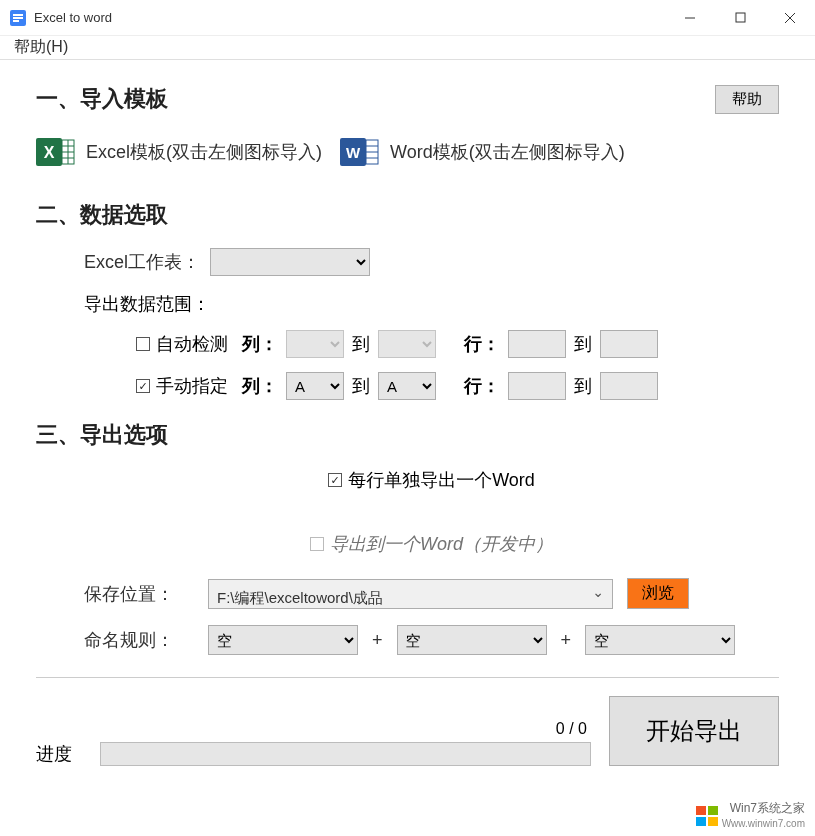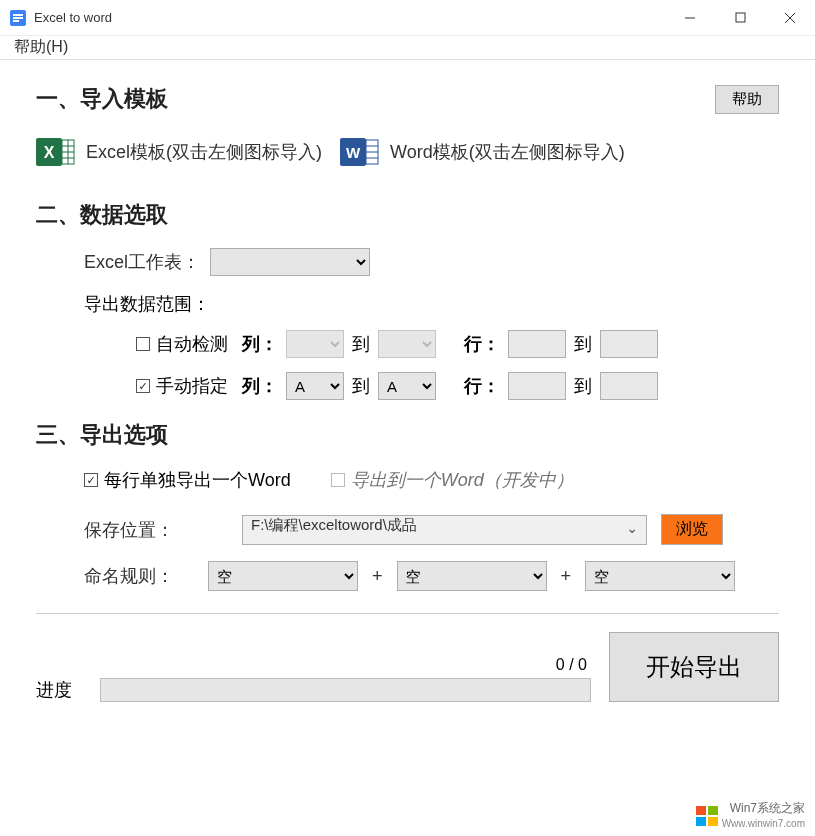--- a/index.html
+++ b/index.html
@@ -41,35 +41,35 @@
 
 select, .select-like, input.text-input, .path-select { font-size: 15px; padding: 2px 4px; border: 1px solid #adadad; background: #e8e8e8; }
 select { height: 28px; background:#e6e6e6;}
 .small-select { width: 58px; height: 28px; }
 .med-select { width: 160px; height: 28px; }
 .wide-select { width: 150px; height: 30px; }
 .text-input { width: 58px; height: 28px; background:#fff; }
 .plus { font-size: 18px; }
 
 .section3 .field-row { margin-left: 48px; gap: 14px;}
-.path-select { width: 405px; height: 30px; background: #f0f0f0; display:inline-flex; align-items:flex-start; padding: 0 24px 0 8px; position:relative; cursor:pointer;margin-left:34px;}
+.path-select { width: 405px; height: 30px; background: #f0f0f0; display:inline-flex; align-items:flex-end; padding: 0 24px 0 8px; position:relative; cursor:pointer;}
 .path-select::after { content:"⌄"; position:absolute; right:8px; top:4px; font-size:14px; color:#555;}
 .browse-btn { font-size: 16px; background:#f97316; border:1px solid #adadad; padding: 4px 14px; cursor:pointer; }
 
 hr.divider { border:none; border-top:1px solid #ccc; margin: 22px 0 18px 0;}
 
 .progress-area { display:flex; align-items:center; gap: 14px; }
 .progress-label { font-size: 18px; width: 50px; }
 .progress-bar { flex:1; height: 24px; border:1px solid #bcbcbc; background:#e6e6e6; position:relative; }
 .progress-row { display:flex; align-items:flex-end; gap: 18px; }
 .progress-col { flex:1; }
 .progress-count { text-align:right; font-size:16px; margin-bottom:4px; padding-right:4px;}
 .start-btn { font-size: 24px; padding: 18px 36px; background:#e1e1e1; border:1px solid #adadad; cursor:pointer; }
 
-.export-opts-row { display:flex; align-items:center; gap: 40px; margin-left:48px; margin-bottom:22px; font-size:18px;}
+.export-opts-row { display:flex; align-items:center; gap: 40px; margin-left:48px; margin-bottom:22px; font-size:18px;flex-direction:column;}
 
 .watermark { position:absolute; bottom:6px; right:10px; font-size:12px; color:#666; text-align:right; line-height:1.3; display:flex; align-items:center; }
 .watermark .winflag { width:28px; height:28px; }
 .watermark-text small { display:block; font-size:10px; color:#888;}
 
 
 .disabled-select { background:#dcdcdc; color:#999; }
 </style>
 </head>
 <body>

